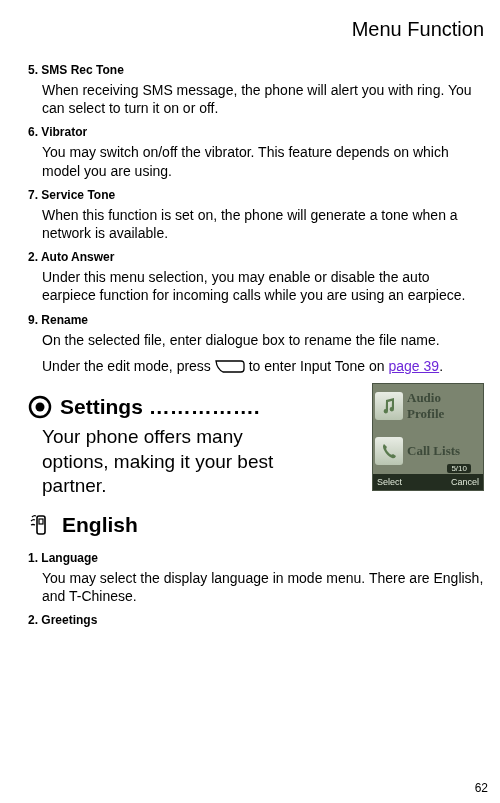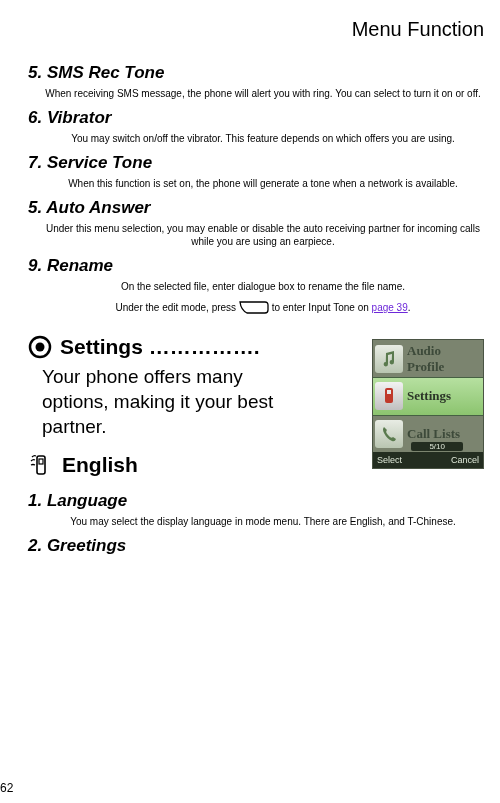--- a/index.html
+++ b/index.html
@@ -6,32 +6,32 @@
   body {
     width: 500px;
     height: 803px;
     background: #fff;
     font-family: Arial, Helvetica, sans-serif;
     color: #000;
     position: relative;
     padding: 18px 16px 10px 28px;
   }
   .header-title { text-align: right; font-size: 20px; margin-bottom: 22px; padding-right: 0; }
-  .h2 { font-size: 17px; font-weight: bold; margin: 6px 0 4px 0; font-style: italic; }
-  .body-text { font-size: 10px; line-height: 1.3; margin: 0 0 8px 14px; text-align: center; }
+  .h2 { font-size: 12px; font-weight: bold; margin: 6px 0 4px 0; }
+  .body-text { font-size: 14px; line-height: 1.3; margin: 0 0 8px 14px; }
   .body-text-narrow { font-size: 19px; line-height: 1.3; margin: 0 0 4px 14px; max-width: 260px; }
   .inline-icon { display: inline-block; vertical-align: middle; }
   .section-heading { display: flex; align-items: center; gap: 8px; margin: 12px 0 6px 0; }
   .section-heading .title { font-size: 21px; font-weight: bold; }
   .link { color: #6d28d9; text-decoration: underline; }
-  .page-num { position: absolute; bottom: 8px; left: 0; right: 12px; text-align: left; font-size: 12px; }
-  .narrow-row { display: flex; gap: 8px; align-items: center; }
+  .page-num { position: absolute; bottom: 8px; left: 0; right: 12px; text-align: right; font-size: 12px; }
+  .narrow-row { display: flex; gap: 8px; align-items: flex-start; }
   .narrow-row .left { flex: 1 1 auto; }
   .phone-shot {
-    width: 112px; height: 130px; flex: 0 0 112px;
+    width: 112px; height: 108px; flex: 0 0 112px;
     background: #7b846f;
     border: 1px solid #4a5444;
     position: relative; overflow: hidden;
     display: flex; flex-direction: column;
   }
   .menu-area { flex: 1; display: flex; flex-direction: column; }
   .menu-row {
     flex: 1; display: flex; align-items: center; gap: 4px;
     padding: 0 2px;
   }
@@ -41,39 +41,39 @@
     flex: 0 0 28px;
   }
   .menu-row .lbl { font-family: "Comic Sans MS", cursive; font-size: 13px; color: #3d4a3a; font-weight: bold; flex: 1; }
   .audio-icon { background: linear-gradient(#e8ece4,#b9c5b1); }
   .settings-icon-bg { background: linear-gradient(#f2f2f2,#c0c0c0); }
   .call-icon { background: linear-gradient(#e8ece4,#b9c5b1); }
   .menu-row.sel { background: linear-gradient(#b6e0a0,#8cc46f); border-top: 1px solid #466043; border-bottom: 1px solid #466043; }
   .menu-row.sel .lbl { color: #2c3628; }
   .softkeys { height: 16px; background: #232d20; display: flex; justify-content: space-between; align-items: center; padding: 3px 4px; }
   .softkeys span { font-size: 9px; color: #dfe8d8; font-family: sans-serif; }
-  .counter { position: absolute; right: 20px; bottom: 17px; font-size: 8px; color: #dfe8d8; background: #232d20; padding: 0 18px; border-radius: 2px; }
+  .counter { position: absolute; right: 12px; bottom: 17px; font-size: 8px; color: #dfe8d8; background: #232d20; padding: 0 4px; border-radius: 2px; }
   svg { display: block; }
 </style>
 </head>
 <body>
 
 <div class="header-title">Menu Function</div>
 
 <div class="h2">5. SMS Rec Tone</div>
 <div class="body-text">When receiving SMS message, the phone will alert you with ring. You can select to turn it on or off.</div>
 
 <div class="h2">6. Vibrator</div>
-<div class="body-text">You may switch on/off the vibrator. This feature depends on which offers you are using.</div>
+<div class="body-text">You may switch on/off the vibrator. This feature depends on which model you are using.</div>
 
 <div class="h2">7. Service Tone</div>
 <div class="body-text">When this function is set on, the phone will generate a tone when a network is available.</div>
 
-<div class="h2">5. Auto Answer</div>
-<div class="body-text">Under this menu selection, you may enable or disable the auto receiving partner for incoming calls while you are using an earpiece.</div>
+<div class="h2">2. Auto Answer</div>
+<div class="body-text">Under this menu selection, you may enable or disable the auto earpiece function for incoming calls while you are using an earpiece.</div>
 
 <div class="h2">9. Rename</div>
 <div class="body-text">On the selected file, enter dialogue box to rename the file name.</div>
 <div class="body-text">
   <span>Under the edit mode, press</span>
   <span class="inline-icon">
     <svg width="30" height="14" viewBox="0 0 30 14">
       <path d="M1 1 Q2 9 8 12 L26 12 Q29 12 29 9 L29 4 Q29 1 26 1 Z" fill="none" stroke="#000" stroke-width="1.3"></path>
     </svg>
   </span>
@@ -108,29 +108,20 @@
   <div class="phone-shot">
     <div class="menu-area">
       <div class="menu-row">
         <div class="icon audio-icon">
           <svg width="20" height="20" viewBox="0 0 20 20">
               <path d="M7 4 L15 2 L15 13 A2.2 2.2 0 1 1 12.8 11 L13 5 L9 6 L9 15 A2.2 2.2 0 1 1 6.8 13 Z" fill="#5a7a4e"></path>
             </svg>
         </div>
         <div class="lbl">Audio Profile</div>
       </div>
-      <div class="menu-row sel">
-        <div class="icon settings-icon-bg">
-          <svg width="20" height="20" viewBox="0 0 20 20">
-              <rect x="6" y="2" width="8" height="15" rx="2" fill="#c0392b"></rect>
-              <rect x="8" y="4" width="4" height="4" fill="#e8e8e8"></rect>
-            </svg>
-        </div>
-        <div class="lbl">Settings</div>
-      </div>
       <div class="menu-row">
         <div class="icon call-icon">
           <svg width="20" height="20" viewBox="0 0 20 20">
               <path d="M5 3 Q3 5 5 9 Q8 15 13 17 Q16 18 17 15 L14 13 Q12 15 9 11 Q6 8 8 6 Z" fill="#5a7a4e"></path>
             </svg>
         </div>
         <div class="lbl">Call Lists</div>
       </div>
     </div>
     <div class="counter">5/10</div>

